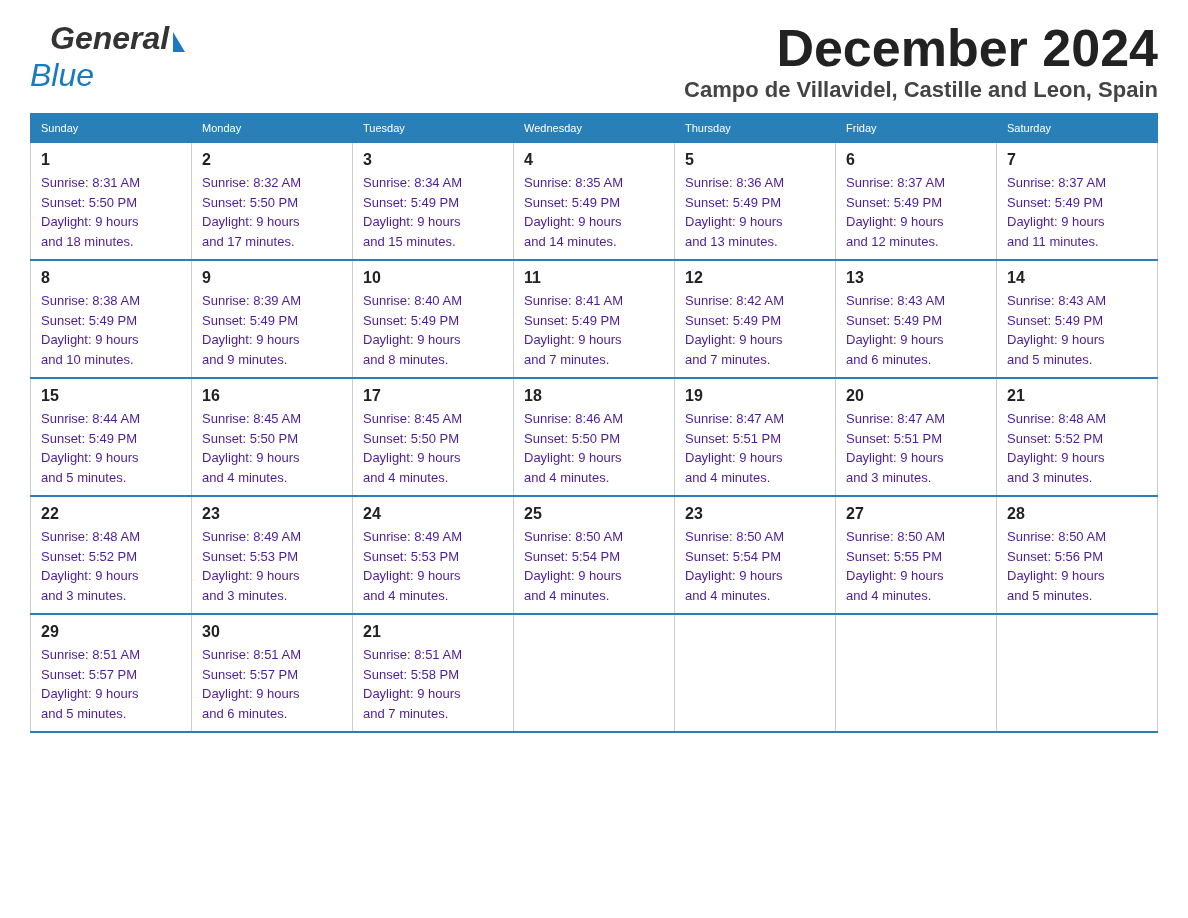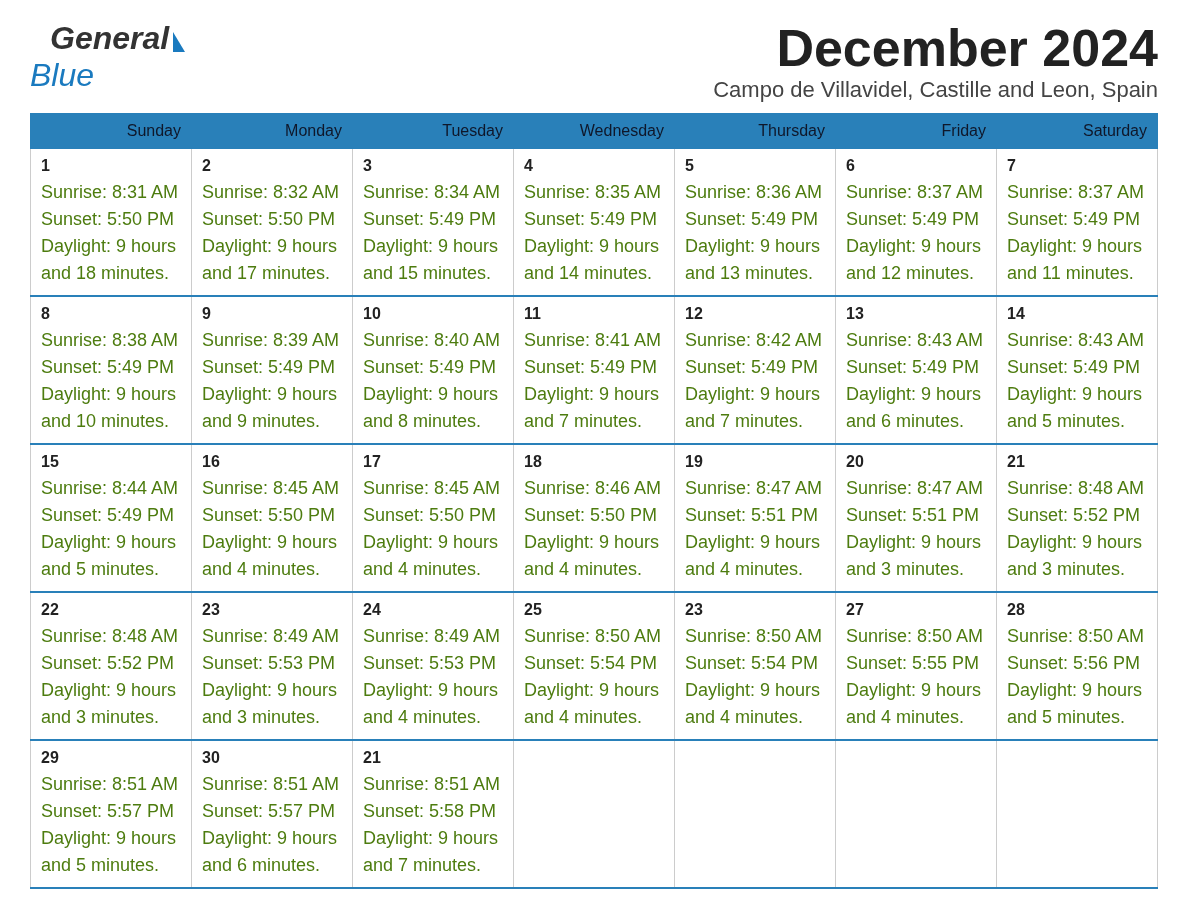--- a/index.html
+++ b/index.html
@@ -26,33 +26,33 @@
     }
     .month-title {
       font-size: 52px;
       font-weight: bold;
       color: #222;
       line-height: 1.1;
     }
     .location-title {
       font-size: 22px;
       color: #444;
-      font-weight: normal;
+      font-weight: bold;
     }
     .calendar {
       width: 100%;
       border-collapse: collapse;
       margin-top: 10px;
     }
     .calendar thead th {
       background-color: #2980b9;
-      color: #0f172a;
+      color: #ffffff;
       padding: 8px 10px;
-      text-align: right;
-      font-size: 16px;
+      text-align: left;
+      font-size: 11px;
       font-weight: normal;
       border: 1px solid #2980b9;
     }
     .calendar tbody td {
       vertical-align: top;
       padding: 8px 10px;
       border: 1px solid #ccc;
       font-size: 13.5px;
       color: #333;
       width: 14.28%;
@@ -62,23 +62,23 @@
       border-bottom: 2px solid #2980b9;
     }
     .day-number {
       font-size: 16px;
       font-weight: bold;
       color: #222;
       display: block;
       margin-bottom: 4px;
     }
     .day-info {
-      font-size: 18px;
+      font-size: 13px;
       line-height: 1.5;
-      color: #4d7c0f;
+      color: #4c1d95;
     }
     .empty-cell {
       background: #fff;
     }
     
     .logo-row {
       display: flex;
       align-items: center;
     }
   </style>

